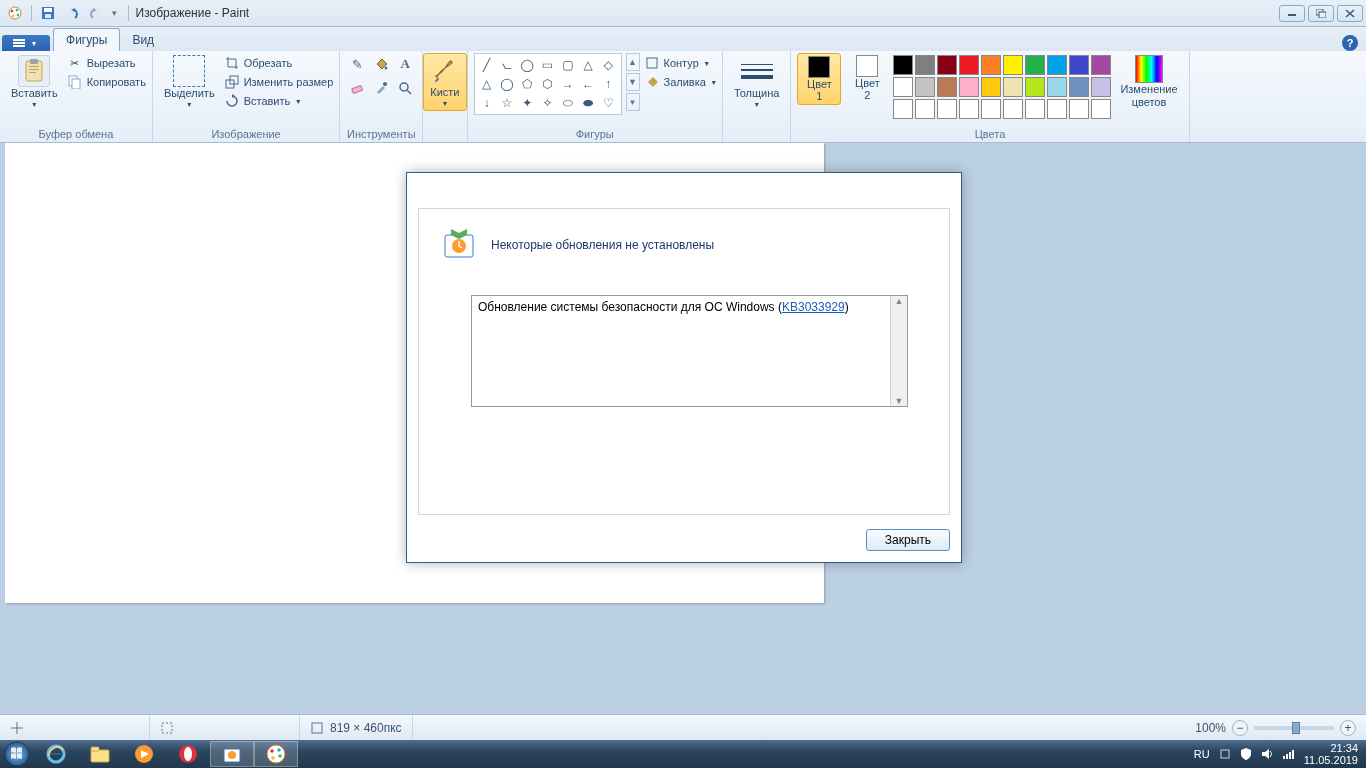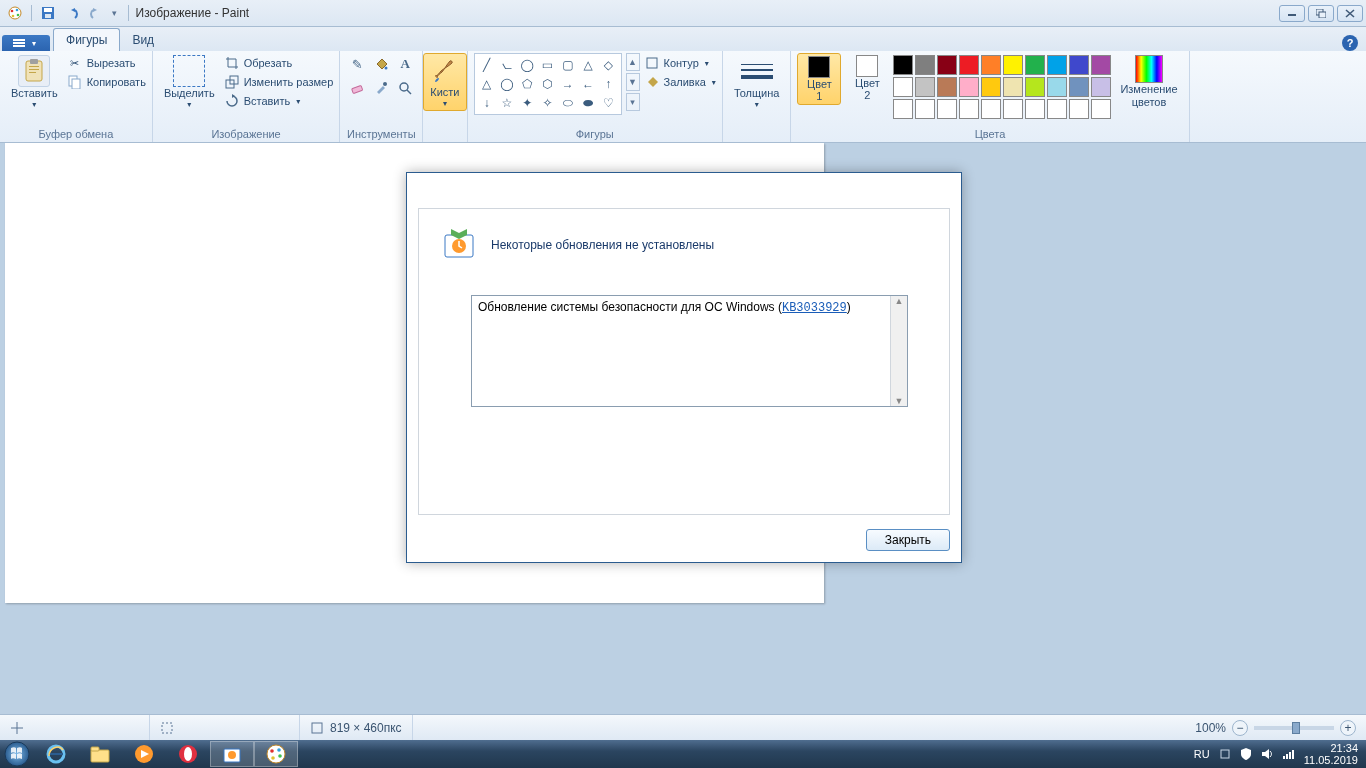--- a/index.html
+++ b/index.html
@@ -59,21 +59,21 @@
 
 .dialog { position:absolute; left:406px; top:172px; width:556px; height:391px; border:1px solid #2b5c8f; background:#fff; box-shadow:0 0 12px rgba(0,0,0,.3);}
 .dlg-title{ height:24px; background:linear-gradient(#eaf3fb,#d7e6f5); border-bottom:1px solid #9fb9d3; display:flex; align-items:center; font-size:12px; padding:0 6px; gap:6px;}
 .dlg-close{ margin-left:auto; width:34px; height:16px; background:linear-gradient(#e87a6c,#c43a2a); border:1px solid #7d241a; border-radius:3px; color:#fff; display:flex; align-items:center; justify-content:center; font-size:10px;}
 .dlg-body{ position:absolute; left:11px; top:35px; right:11px; bottom:47px; border:1px solid #d0d6dd; background:#fff; padding:18px 22px;}
 .dlg-head{ display:flex; align-items:center; gap:14px; margin-bottom:32px;}
 .dlg-head h1{ font-size:12px; font-weight:normal; color:#1a3a6a;}
 .dlg-sub{ font-size:12px; font-weight:bold; color:#222; margin-left:30px; margin-bottom:6px;}
 .dlg-list{ margin-left:30px; width:437px; height:112px; border:1px solid #8a9db0; background:#fff; padding:4px 6px; font-size:12px; position:relative;}
 .dlg-list .sbar{ position:absolute; right:0; top:0; width:17px; bottom:0; background:#f0f0f0; border-left:1px solid #d0d6dd; display:flex; flex-direction:column; justify-content:space-between; align-items:center; color:#888; font-size:9px;}
-.kb-link{ color:#1a5db8; text-decoration:underline;font-family:Liberation Mono, monospace;}
+.kb-link{ color:#1a5db8; text-decoration:underline;}
 .dlg-foot{ position:absolute; right:11px; bottom:11px;}
 .dlg-btn{ padding:3px 18px; font-size:12px; background:linear-gradient(#f7fbff,#dceaf7); border:1px solid #5a8fc4; border-radius:3px;}
 
 svg{ display:block; }
 </style>
 </head>
 <body>
 
 <div class="titlebar">
   <div class="qat">

